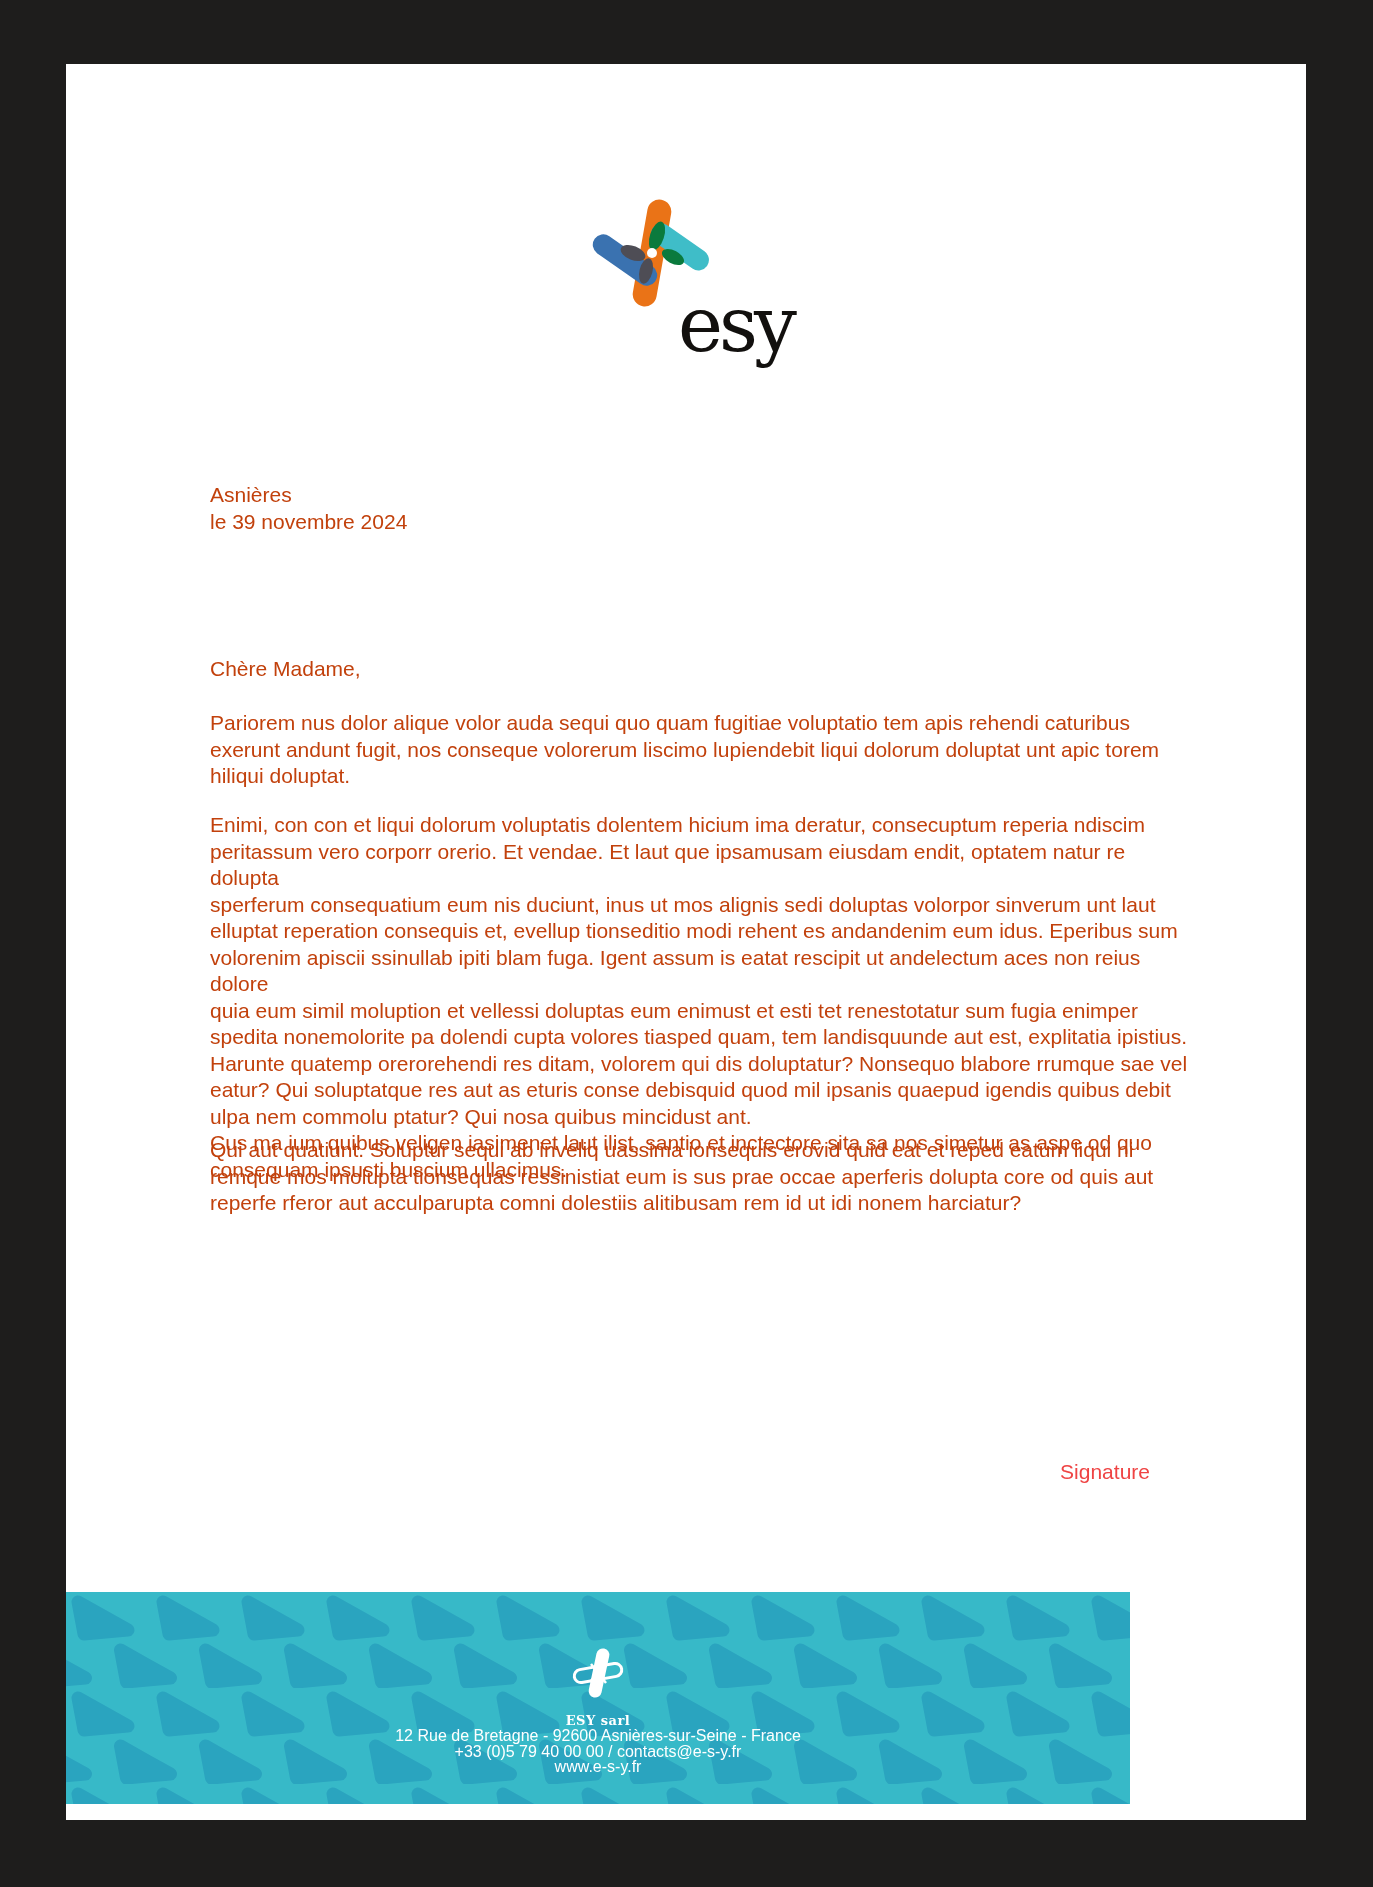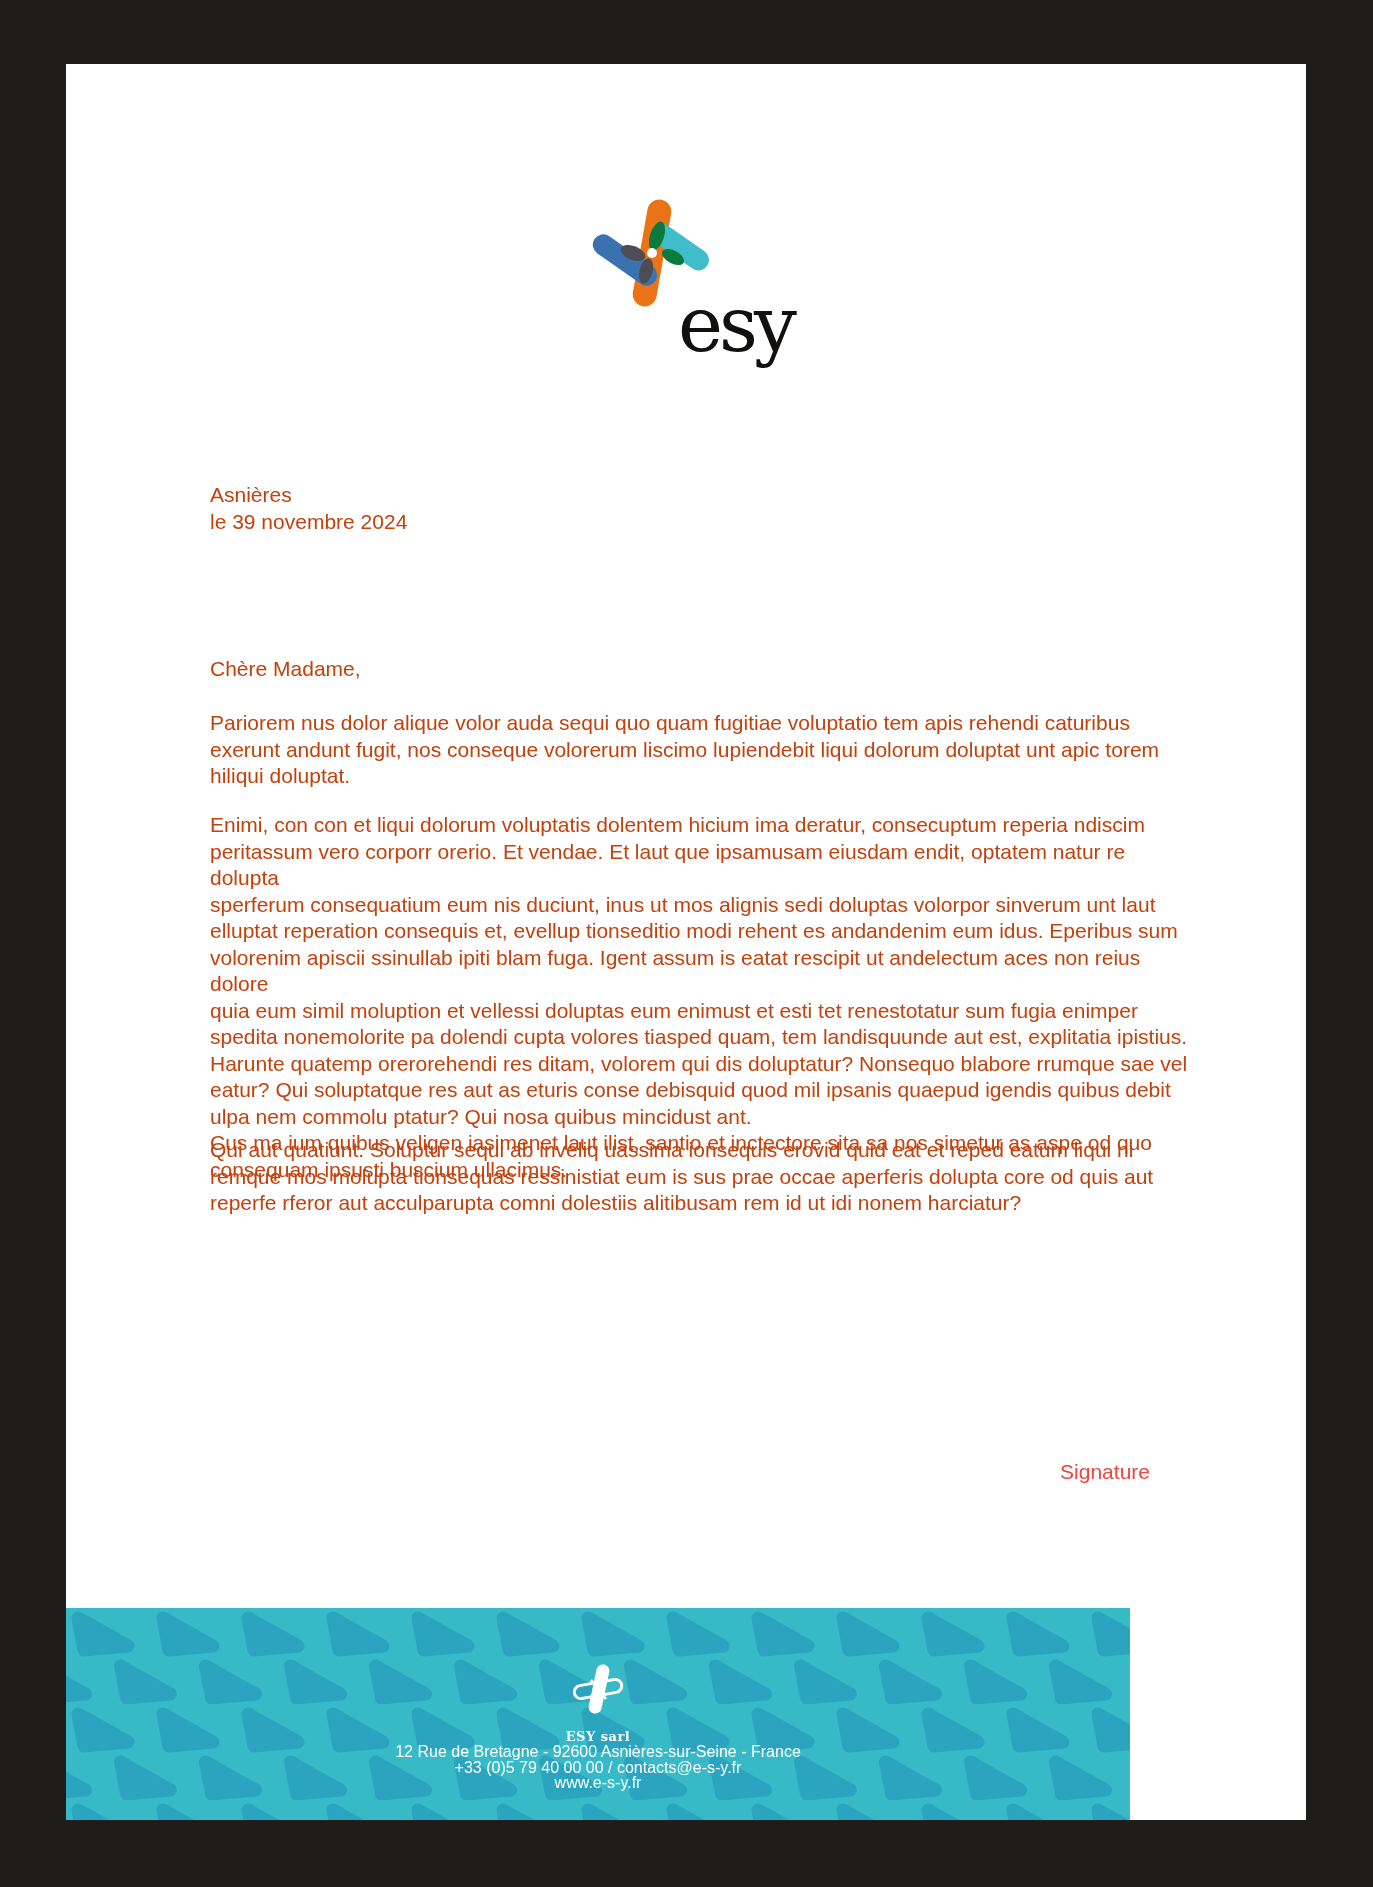--- a/index.html
+++ b/index.html
@@ -26,21 +26,21 @@
   .block{position:absolute;left:144px;width:980px;}
   .lines{white-space:pre-line;}
   .date-block{top:418px;}
   .salutation{top:592px;}
   .para-1{top:646px;}
   .para-2{top:748px;}
   .para-3{top:1073px;}
   .signature{position:absolute;right:156px;top:1375px;color:#ef4444;font-size:21px;line-height:26.5px;margin-top:20px;}
   
   .band{
-    position:absolute;left:0;bottom:0;width:1064px;height:212px;
+    position:absolute;left:0;bottom:16px;width:1064px;height:212px;
     background:#37b9c8;overflow:hidden;margin-top:32px;
   }
   .band-pattern{position:absolute;left:0;top:0;width:100%;height:100%;display:block;}
   .band-content{
     position:absolute;left:0;top:0;width:100%;height:100%;
     display:flex;flex-direction:column;align-items:center;text-align:center;
     color:#ffffff;
   }
   .footer-logo{margin-top:54px;overflow:visible;}
   .footer-company{

